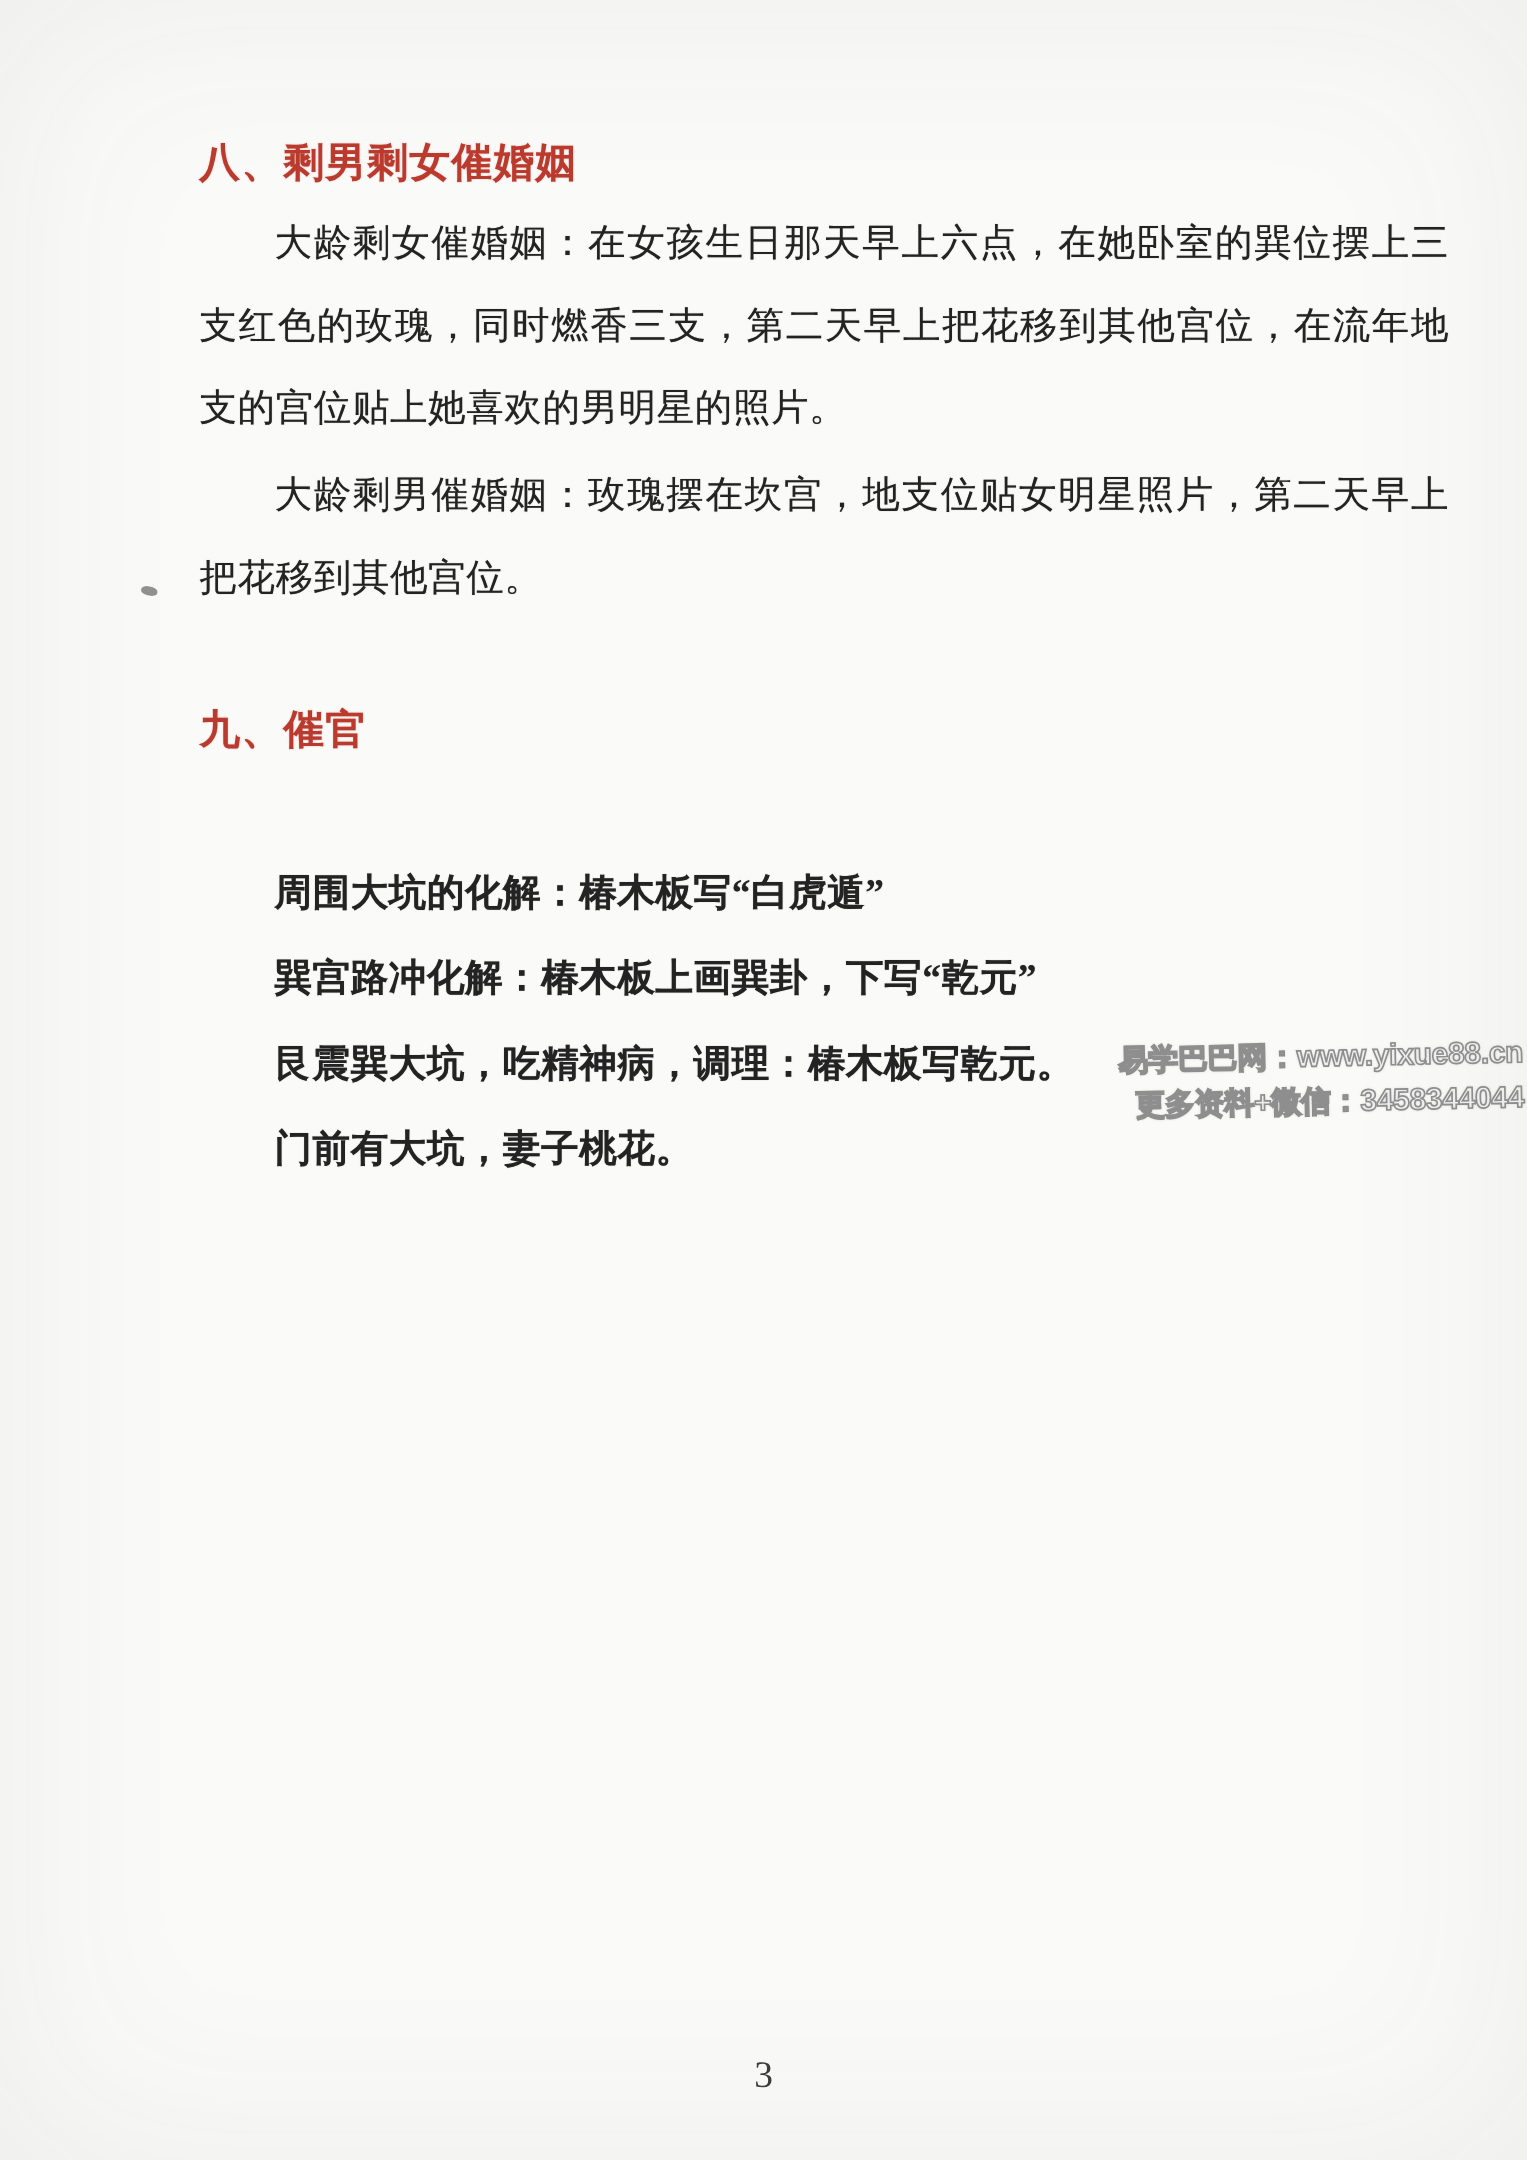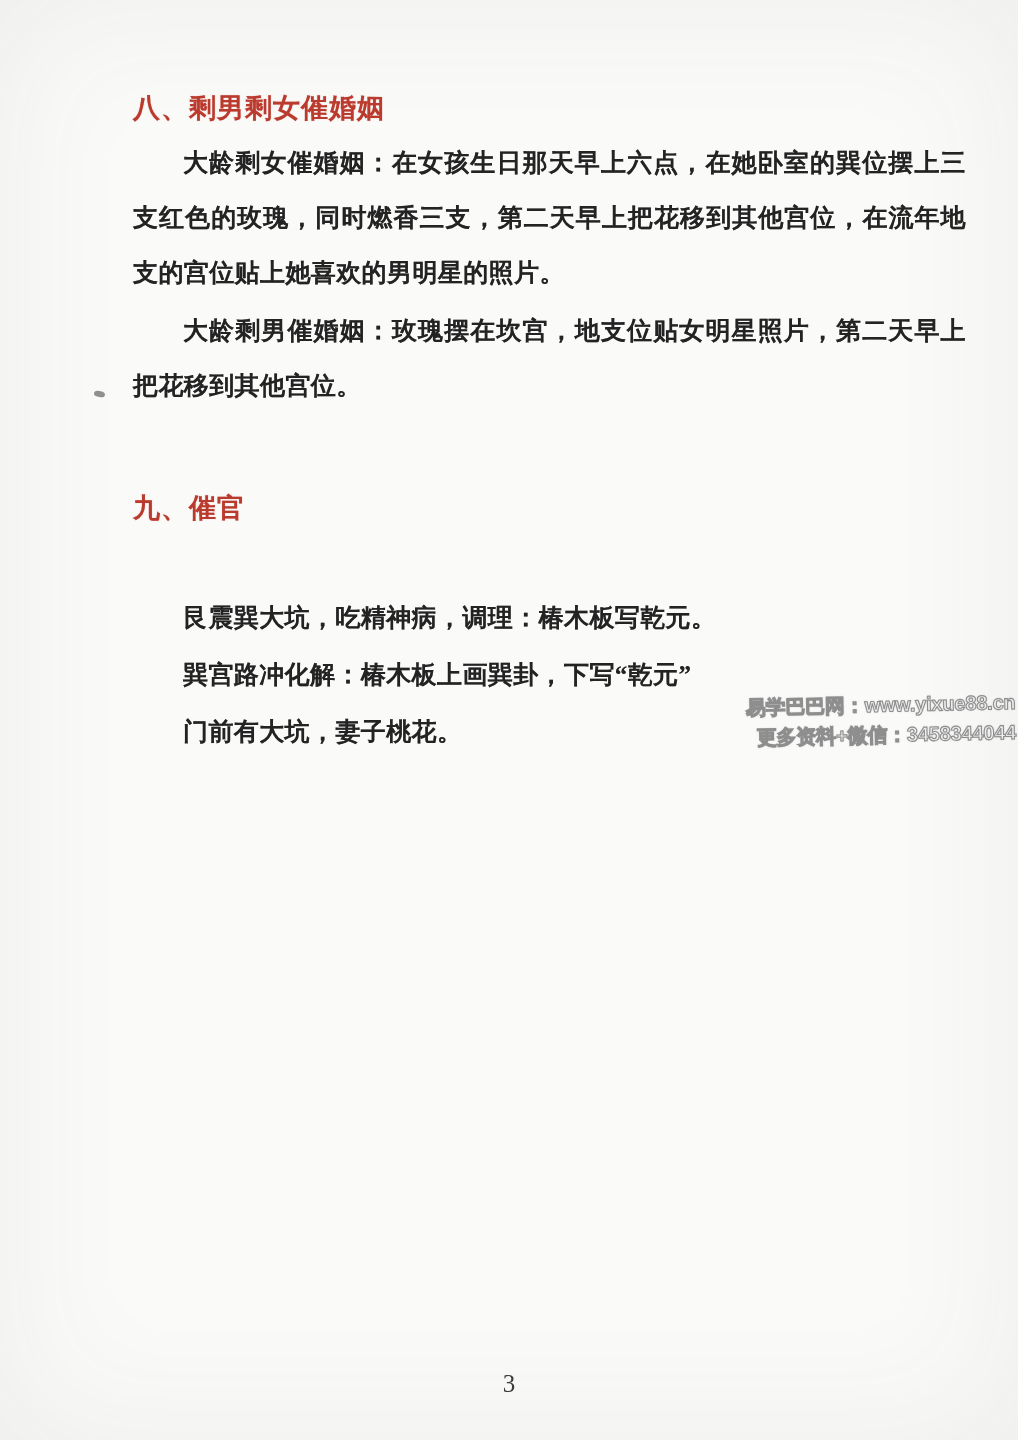--- a/index.html
+++ b/index.html
@@ -30,27 +30,27 @@
   .section-heading {
     margin: 0;
     font-size: 27px;
     line-height: 34px;
     font-weight: bold;
     color: var(--heading-red);
     letter-spacing: 1px;
     text-shadow: 0 0 1px rgba(187,58,46,0.45);
   }
   .heading-8 { margin-top: 91px; }
-  .heading-9 { margin-top: 78px; }
+  .heading-9 { margin-top: 56px; }
   .heading-10 { margin-top: 71px; }
   .para {
     margin: 0;
     font-size: 25px;
     line-height: 55px;
-    font-weight: bold;
+    font-weight: normal;
     text-align: justify;
     text-indent: 2em;
     letter-spacing: 0.4px;
     text-shadow: 0 0 0.6px rgba(40,40,40,0.5);
   }
   .para-1 { margin-top: 10px; }
   .para-2 { margin-top: 3px; }
   .para-3 { margin-top: 72px; }
   .list-block { margin-top: 65px; }
   .list-line {
@@ -113,22 +113,23 @@
 
     <p class="para para-1">大龄剩女催婚姻：在女孩生日那天早上六点，在她卧室的巽位摆上三支红色的玫瑰，同时燃香三支，第二天早上把花移到其他宫位，在流年地支的宫位贴上她喜欢的男明星的照片。</p>
 
     <p class="para para-2">大龄剩男催婚姻：玫瑰摆在坎宫，地支位贴女明星照片，第二天早上把花移到其他宫位。</p>
 
     <h2 class="section-heading heading-9">九、催官</h2>
 
 
 
     <div class="list-block">
+      <p class="list-line">周围大坑的化解：椿木板写“白虎遁”</p>
+      <p class="list-line">巽宫路冲化解：椿木板上画巽卦，下写“乾元”</p>
       <p class="list-line">艮震巽大坑，吃精神病，调理：椿木板写乾元。</p>
-      <p class="list-line">巽宫路冲化解：椿木板上画巽卦，下写“乾元”</p>
       <p class="list-line">门前有大坑，妻子桃花。</p>
     </div>
 
   </div>
 
   <div class="watermark">
     <div class="watermark-line">易学巴巴网：www.yixue88.cn</div>
     <div class="watermark-line">更多资料+微信：3458344044</div>
   </div>
 

